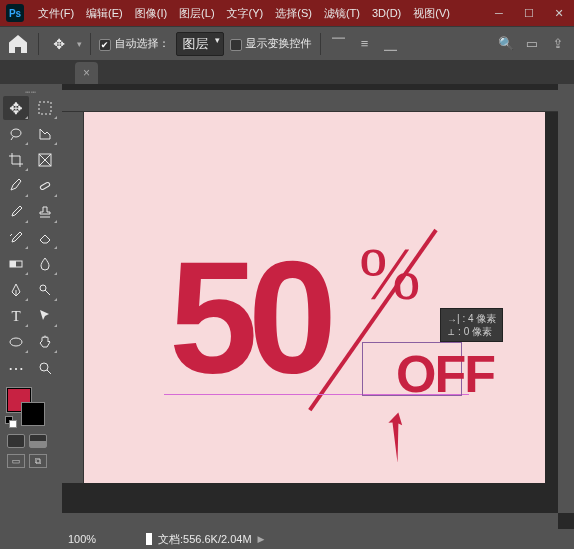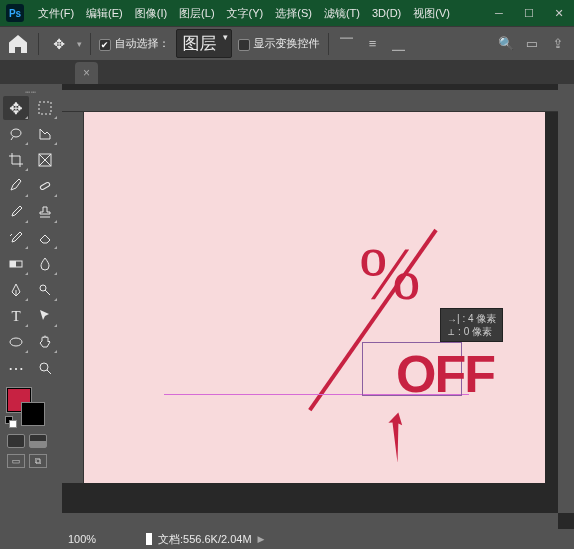--- a/index.html
+++ b/index.html
@@ -1,35 +1,35 @@
 <!DOCTYPE html>
 <html><head>
 <meta charset="utf-8">
 <style>
 * { margin:0; padding:0; box-sizing:border-box; font-family:"Microsoft YaHei",sans-serif; }
 body { background:#535353; width:574px; height:549px; overflow:hidden; position:relative; }
 
 
-.menubar { background:#14532d; height:26px; display:flex; align-items:center; padding-left:6px; }
+.menubar { background:#7f1d1d; height:26px; display:flex; align-items:center; padding-left:6px; }
 .app-icon { width:18px; height:18px; background:#001d26; border-radius:3px; display:flex; align-items:center; justify-content:center; color:#31a8ff; font-size:10px; font-weight:bold; margin-right:8px; }
 .menubar .menu-item { color:#e8e8e8; font-size:11px; padding:0 6px; cursor:default; }
 
 
 .winctrl { position:absolute; right:0; top:0; display:flex; }
 .winctrl div { width:30px; height:26px; display:flex; align-items:center; justify-content:center; color:#ccc; font-size:11px; }
 
 
 .optbar { background:#535353; height:34px; border-top:1px solid #383838; display:flex; align-items:center; padding:0 6px; gap:6px; }
 .optbar .home { width:24px; height:24px; display:flex; align-items:center; justify-content:center; color:#e8e8e8; }
 .optbar .sep { width:1px; height:22px; background:#383838; margin:0 2px; }
 .optbar .movemini { width:24px; height:20px; display:flex; align-items:center; justify-content:center; color:#e8e8e8; font-size:14px; }
 .checkbox { width:12px; height:12px; border:1px solid #888; border-radius:2px; display:inline-flex; align-items:center; justify-content:center; background:#333; }
 .checkbox.checked::after { content:"✔"; color:#fff; font-size:9px; }
 .optbar label { color:#e8e8e8; font-size:11px; display:flex; align-items:flex-end; gap:4px; }
-.dropdown { background:#333; color:#e8e8e8; font-size:17px; padding:2px 14px 2px 6px; border:1px solid #222; border-radius:2px; position:relative; }
+.dropdown { background:#333; color:#e8e8e8; font-size:13px; padding:2px 14px 2px 6px; border:1px solid #222; border-radius:2px; position:relative; }
 .dropdown::after { content:"▾"; position:absolute; right:3px; font-size:9px; }
 .opt-icon { width:20px; height:20px; display:flex; align-items:center; justify-content:center; color:#bbb; font-size:13px; }
 .optbar .spacer { flex:1; }
 
 
 .tabbar { background:#383838; height:24px; display:flex; align-items:flex-end; padding-left:75px; }
 .tab { background:#535353; color:#e8e8e8; font-size:11px; padding:4px 8px; border-top-left-radius:4px; border-top-right-radius:4px; display:flex; align-items:center; gap:6px; }
 .tab .close { color:#aaa; font-size:12px; }
 
 
@@ -277,20 +277,21 @@
   <div class="view-row">
     <div>▭</div>
     <div>⧉</div>
   </div>
 </div>
 
 <div class="canvas-wrap">
   <div class="ruler-h"></div>
   <div class="ruler-v"></div>
   <div class="canvas">
+    <div class="text50">50</div>
     <div class="slash"></div>
     <div class="percent">%</div>
     <div class="guide-h"></div>
     <div class="sel-box"></div>
     <div class="off">OFF</div>
     <div class="tooltip">
       <div>→| : 4 像素</div>
       <div>⊥ : 0 像素</div>
     </div>
     <div class="arrow">

